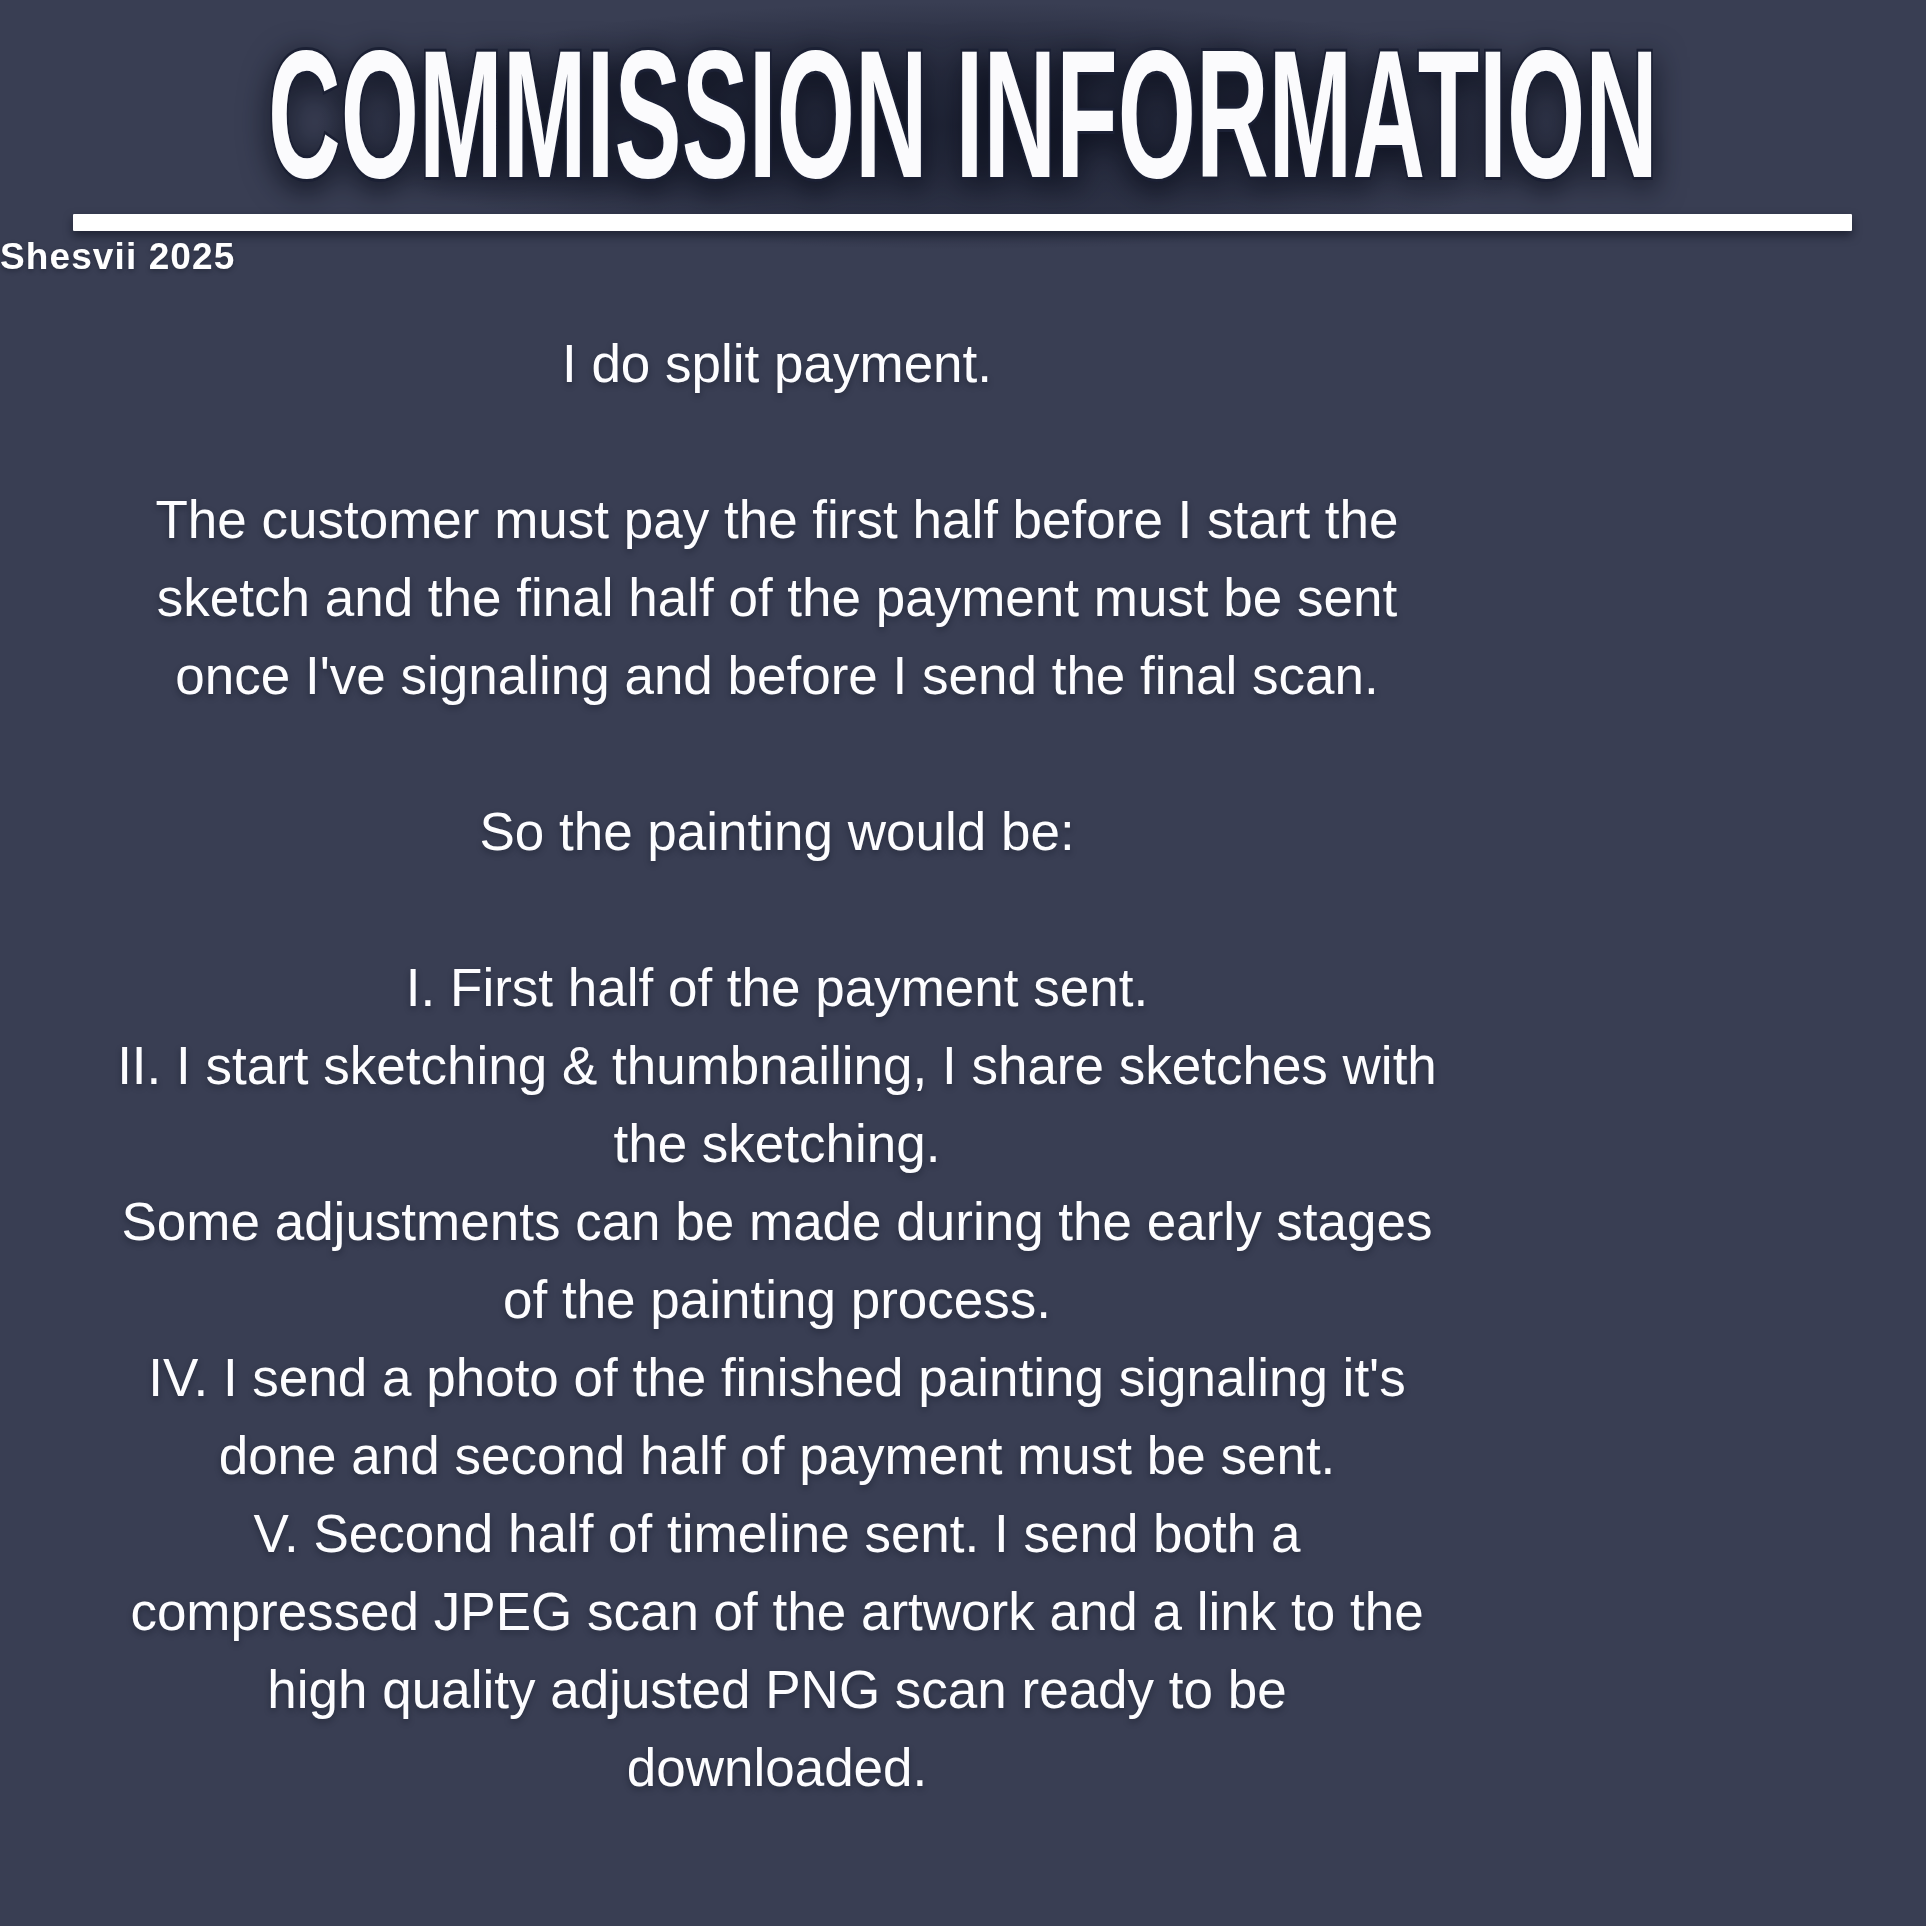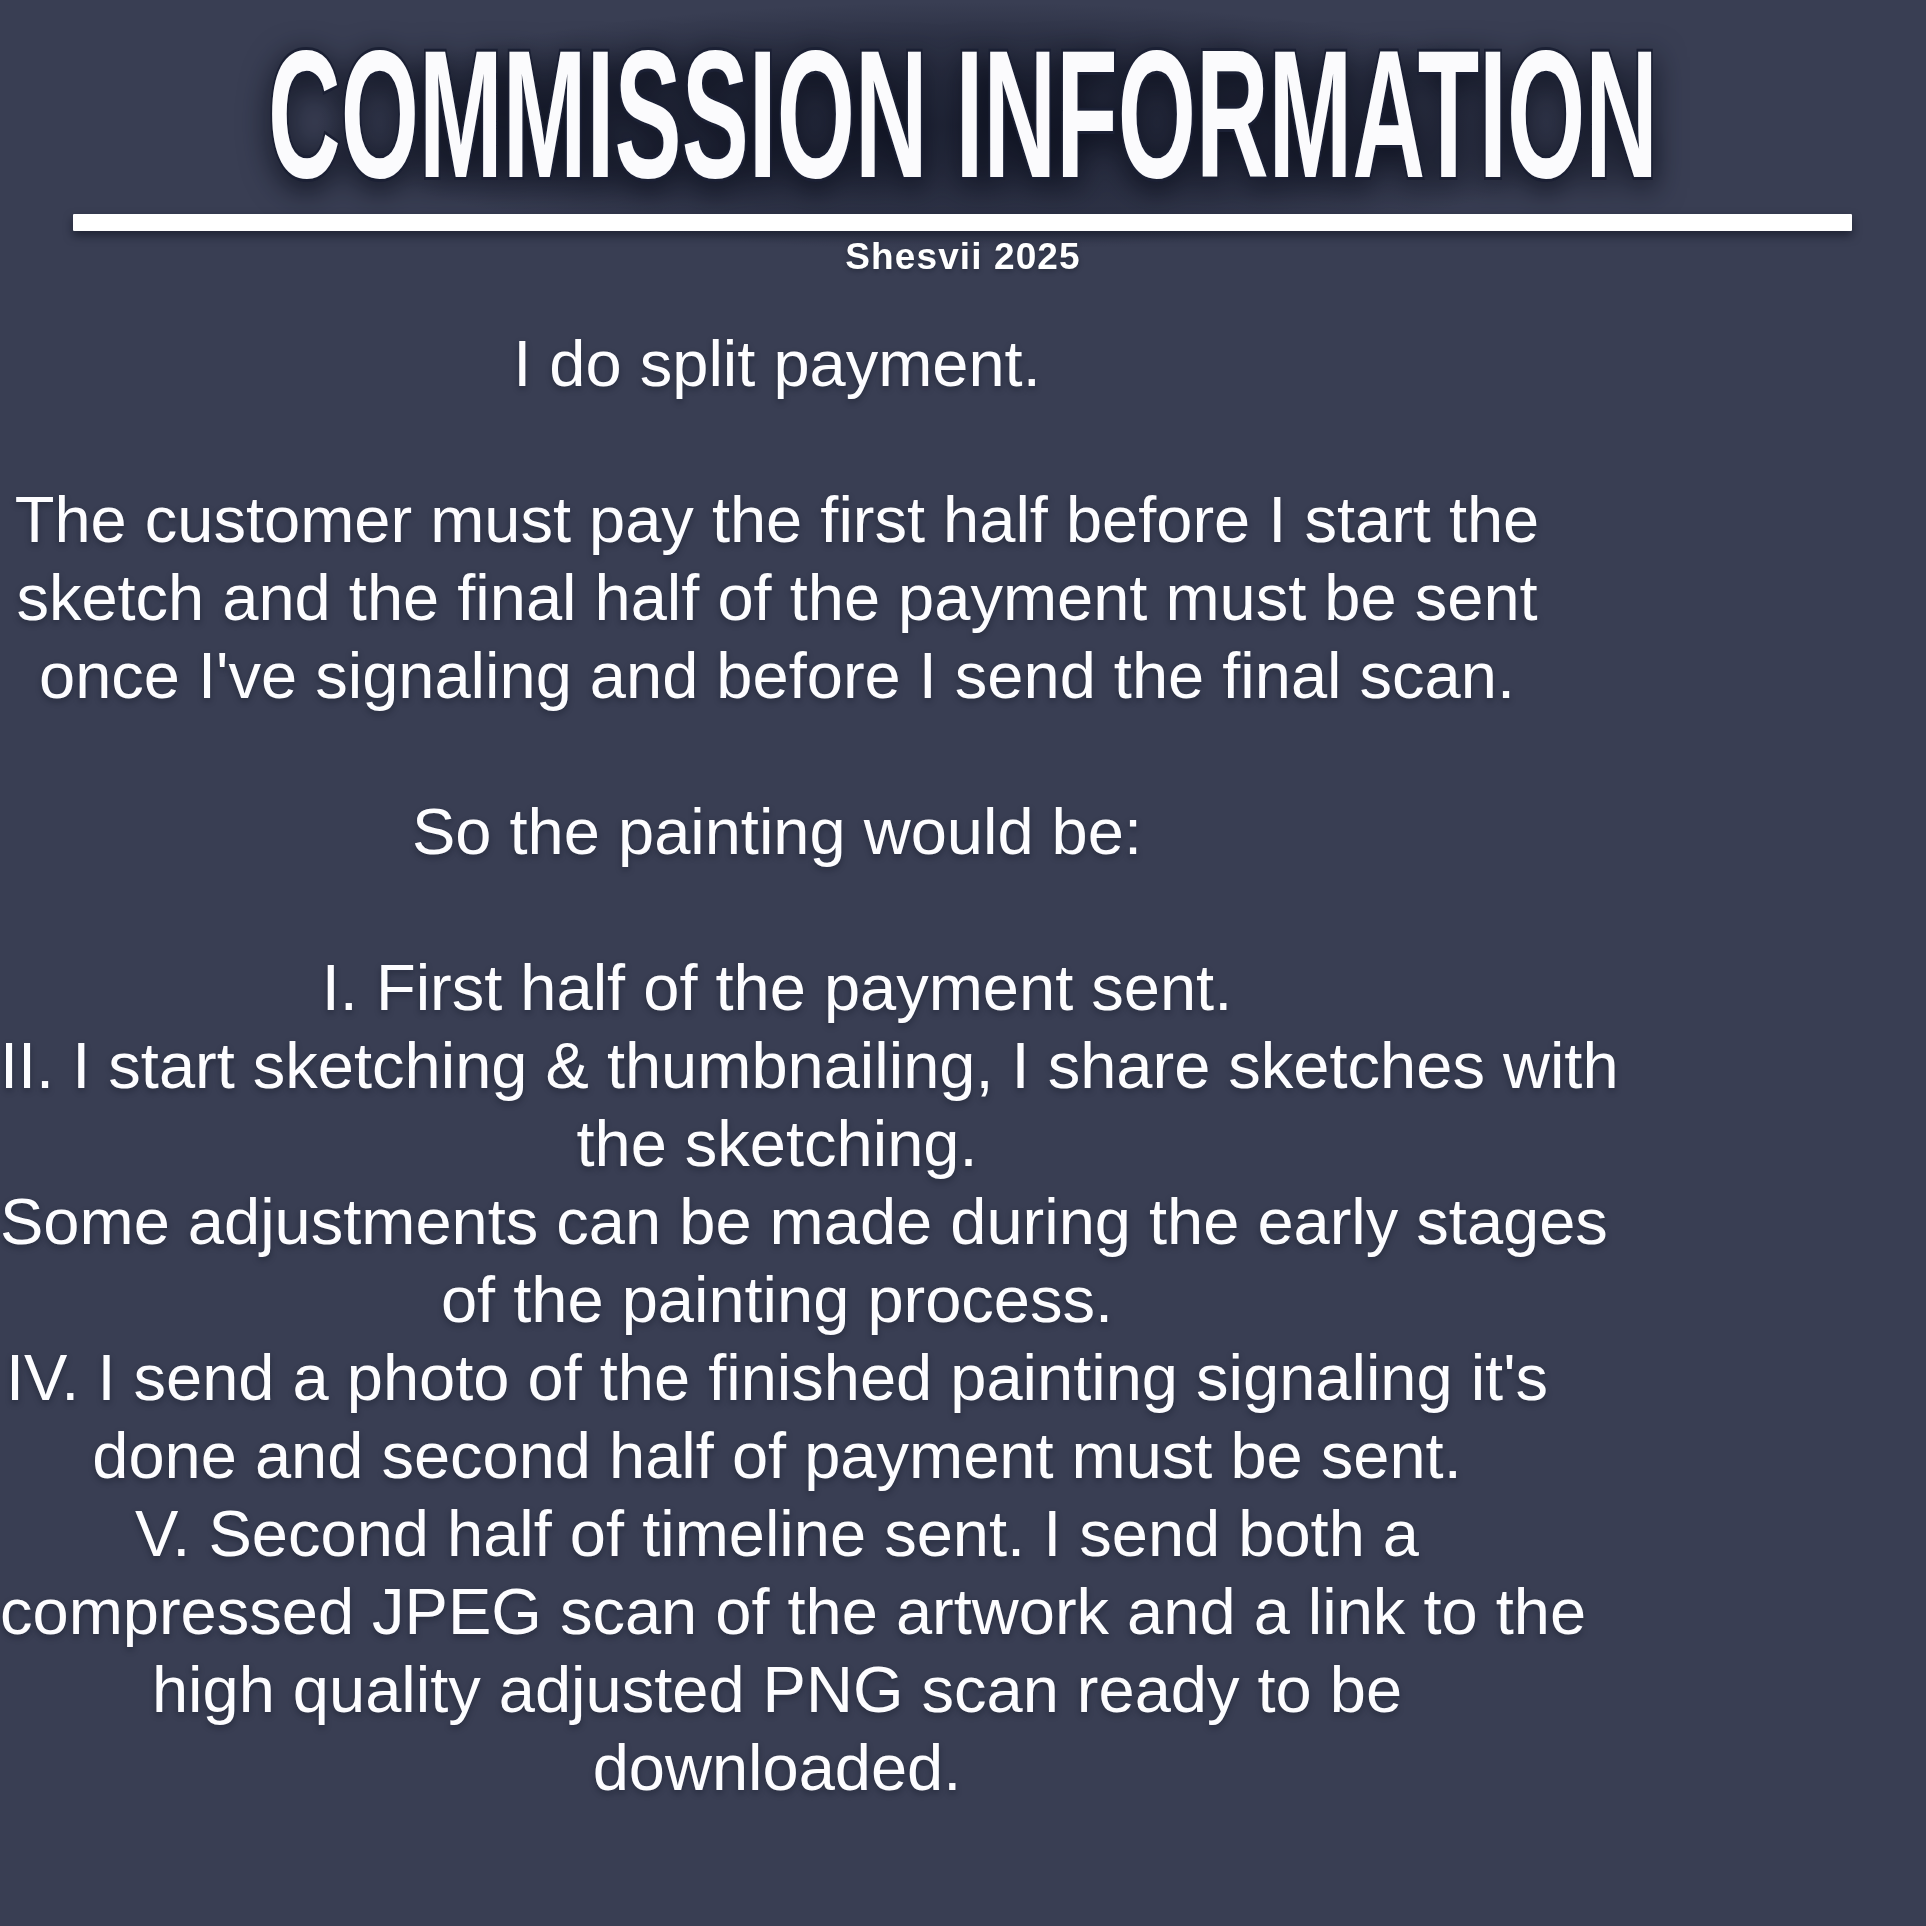--- a/index.html
+++ b/index.html
@@ -48,37 +48,37 @@
     background: #ffffff;
     border-radius: 1.1px;
     box-shadow: 0 4.4px 10px rgba(10, 13, 26, 0.55);
   }
 
   .credit {
     position: absolute;
     left: 0;
     top: 236px;
     width: 1926px;
-    text-align: center;
+    text-align: left;
     color: #ffffff;
     font-size: 37px;
     line-height: 41px;
     font-weight: bold;
     letter-spacing: 1.1px;
     text-shadow: 0 2.2px 5.6px rgba(10, 13, 26, 0.35);
   }
 
   .body-block {
     position: absolute;
     left: 0;
     top: 325px;
     width: 1554px;
     text-align: center;
     color: #fdfdff;
-    font-size: 65px;
+    font-size: 53px;
     text-shadow: 0 2.8px 6.7px rgba(10, 13, 26, 0.35);
   }
   .body-line {
     height: 78px;
     line-height: 78px;
     white-space: nowrap;
   }
 </style>
 </head>
 <body>

